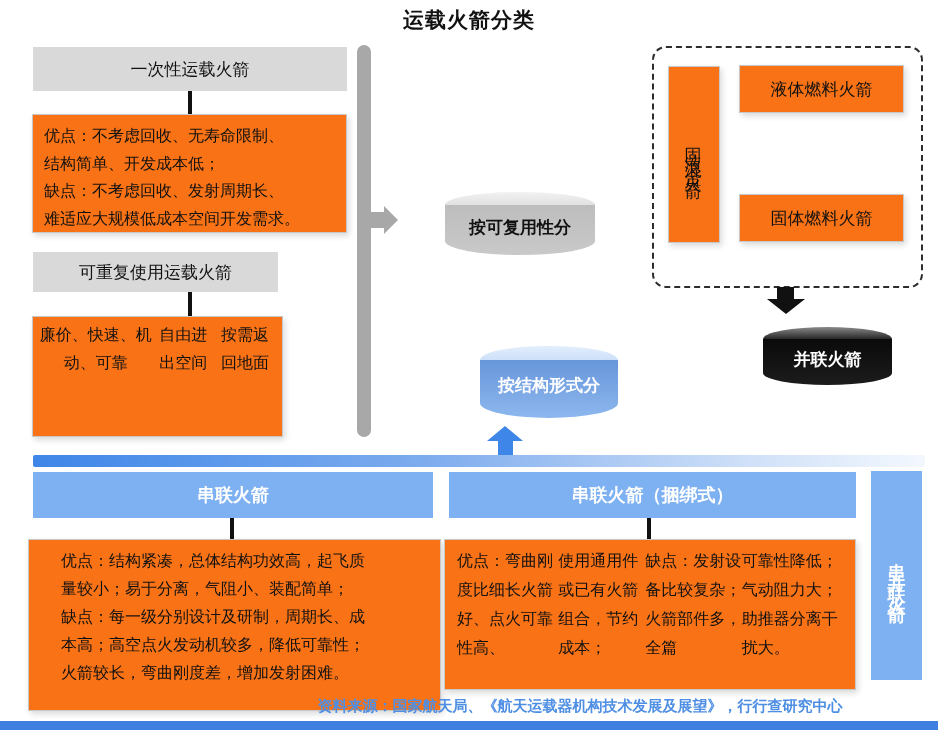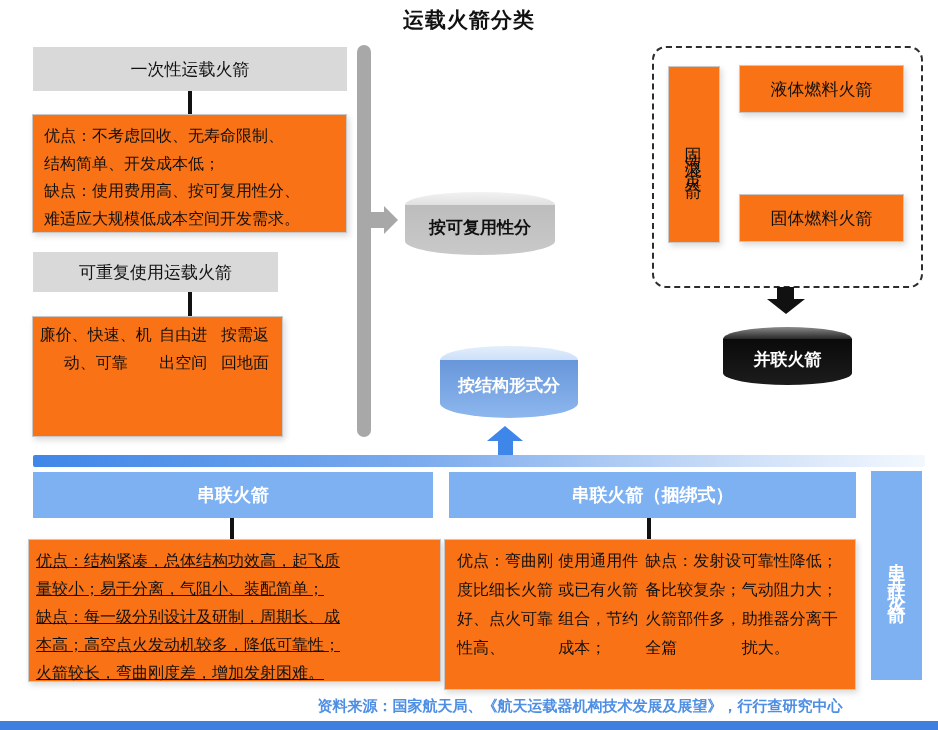--- a/index.html
+++ b/index.html
@@ -23,21 +23,21 @@
   .arr-stem{background:var(--gray);}
   .arr-head-right{width:0;height:0;border-top:14px solid transparent;border-bottom:14px solid transparent;
     border-left:14px solid var(--gray);}
   .arr-head-down{width:0;height:0;border-left:19px solid transparent;border-right:19px solid transparent;
     border-top:15px solid #111;}
   .arr-head-up{width:0;height:0;border-left:18px solid transparent;border-right:18px solid transparent;
     border-bottom:15px solid var(--accent);}
   .stem-black{background:#111;}
   .stem-blue{background:var(--accent);}
   
-  .cyl{position:absolute;}
+  .cyl{position:absolute;margin-left:40px;}
   .cyl .top{position:absolute;left:0;top:0;width:100%;border-radius:50%;}
   .cyl .body{position:absolute;left:0;width:100%;display:flex;align-items:center;justify-content:center;font-weight:bold;}
   .cyl-gray .top{height:26px;background:linear-gradient(180deg,#f2f2f2,#cfcfcf);box-shadow:inset 0 -1px 1px rgba(0,0,0,.15);}
   .cyl-gray .body{top:13px;height:50px;background:linear-gradient(180deg,#bdbdbd,#c9c9c9);
     border-radius:0 0 50% 50% / 0 0 14px 14px;font-size:17px;color:#111;padding-bottom:6px;}
   .cyl-blue .top{height:28px;background:linear-gradient(180deg,#e2eefc,#b9d3f6);}
   .cyl-blue .body{top:14px;height:58px;background:linear-gradient(180deg,#6796da,#8db7ee);
     border-radius:0 0 50% 50% / 0 0 15px 15px;font-size:17px;color:#fff;padding-bottom:8px;}
   .cyl-black .top{height:24px;background:linear-gradient(180deg,#8a8a8a,#000 70%);}
   .cyl-black .body{top:12px;height:46px;background:linear-gradient(180deg,#0a0a0a,#1c1c1c);
@@ -61,21 +61,21 @@
 
 <div id="stage">
 
   <div class="abs title">运载火箭分类</div>
 
   <div class="abs gray-header" style="left:33px;top:47px;width:314px;height:44px;">一次性运载火箭</div>
   <div class="abs conn" style="left:188px;top:91px;width:4px;height:24px;"></div>
   <div class="abs white-box detail" style="left:32px;top:114px;width:315px;height:119px;">
       <div>优点：不考虑回收、无寿命限制、</div>
       <div>结构简单、开发成本低；</div>
-      <div>缺点：使用费用高、按可复用性分、</div>
+      <div>缺点：不考虑回收、发射周期长、</div>
       <div>难适应大规模低成本空间开发需求。</div>
     </div>
 
   <div class="abs gray-header" style="left:33px;top:252px;width:245px;height:40px;">可重复使用运载火箭</div>
   <div class="abs conn" style="left:188px;top:292px;width:4px;height:25px;"></div>
   <div class="abs white-box detail centered" style="left:32px;top:316px;width:251px;height:121px;line-height:28px;">
       <div>廉价、快速、机动、可靠</div>
       <div>自由进出空间</div>
       <div>按需返回地面</div>
     </div>
@@ -116,21 +116,21 @@
 
   <div class="abs blue-header" style="left:33px;top:472px;width:400px;height:46px;">串联火箭</div>
   <div class="abs blue-header" style="left:449px;top:472px;width:407px;height:46px;">串联火箭（捆绑式）</div>
   <div class="abs combined-bar" style="left:871px;top:471px;width:51px;height:209px;">
     <span class="vert-text">串并联火箭</span>
   </div>
 
   <div class="abs conn" style="left:230px;top:518px;width:4px;height:21px;"></div>
   <div class="abs conn" style="left:647px;top:518px;width:4px;height:21px;"></div>
 
-  <div class="abs white-box detail" style="left:28px;top:539px;width:413px;height:143px;line-height:28px;padding:7px 7px;text-decoration:underline;">
+  <div class="abs white-box detail" style="left:28px;top:539px;width:413px;height:172px;line-height:28px;padding:7px 32px;">
       <div>优点：结构紧凑，总体结构功效高，起飞质</div>
       <div>量较小；易于分离，气阻小、装配简单；</div>
       <div>缺点：每一级分别设计及研制，周期长、成</div>
       <div>本高；高空点火发动机较多，降低可靠性；</div>
       <div>火箭较长，弯曲刚度差，增加发射困难。</div>
     </div>
   <div class="abs white-box detail" style="left:444px;top:539px;width:412px;height:151px;line-height:29px;display:flex;flex-direction:row;justify-content:center;padding:6px 12px;">
       <div>优点：弯曲刚度比细长火箭好、点火可靠性高、</div>
       <div>使用通用件或已有火箭组合，节约成本；</div>
       <div>缺点：发射设备比较复杂；火箭部件多，全篇</div>

